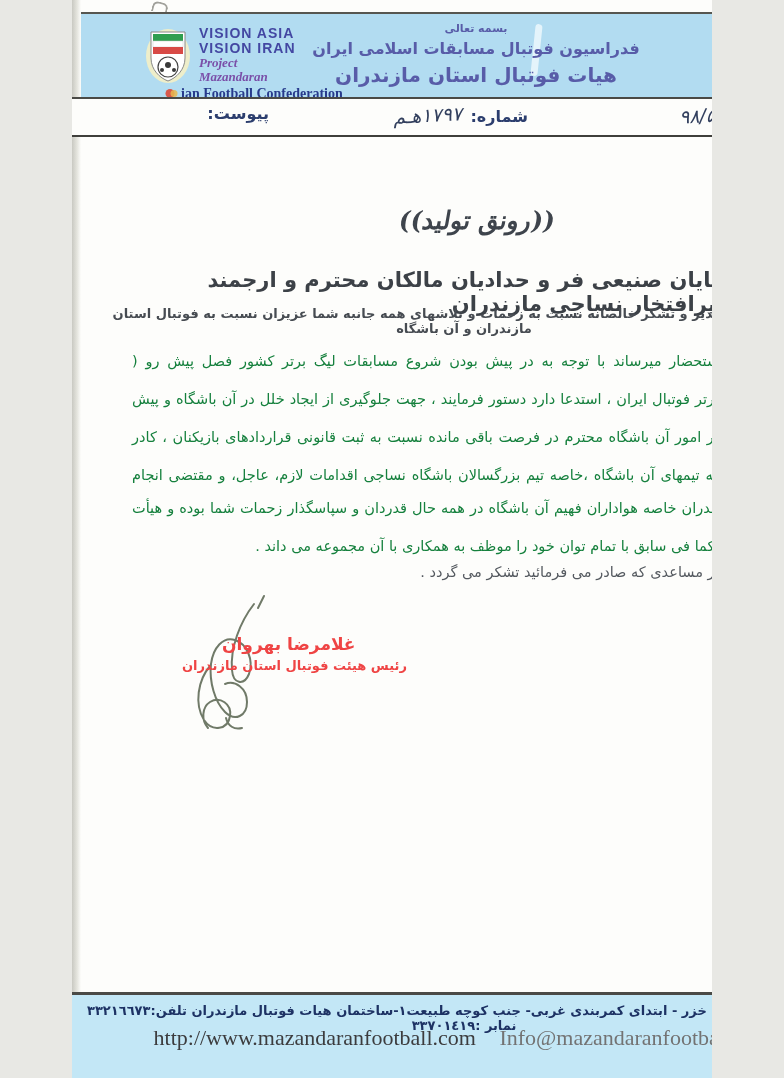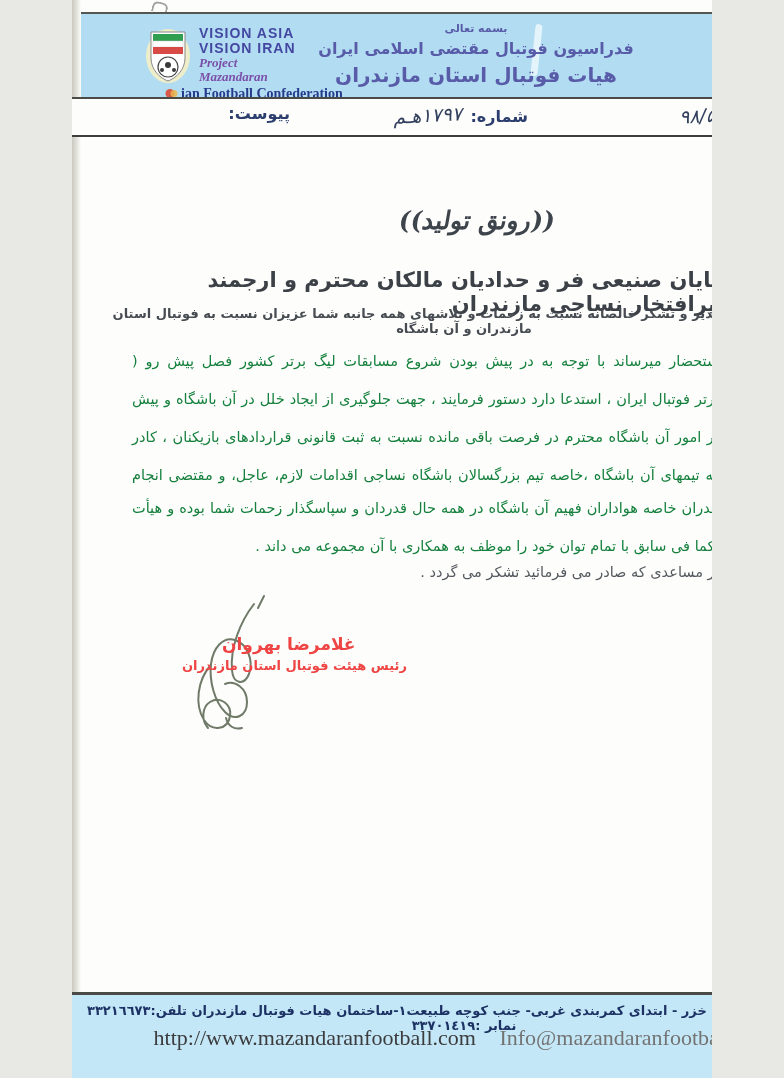--- a/index.html
+++ b/index.html
@@ -39,21 +39,21 @@
     font-size:12px;line-height:12px;}
 
   
   .ref-row{position:absolute;left:0;top:97px;width:784px;height:36px;background:#fdfdfb;
     border-top:2px solid #4a4a46;border-bottom:2px solid #3f3f3b;direction:rtl;}
   .ref-group{position:absolute;top:5px;display:flex;align-items:baseline;gap:8px;direction:rtl;}
   .ref-label{font-size:16px;font-weight:bold;color:#2c3e6e;}
   .ref-value{font-size:19px;color:#33405e;font-style:italic;transform:rotate(-3deg);white-space:nowrap;}
   .ref-date{right:60px;}
   .ref-number{right:328px;}
-  .ref-attachment{right:566px;}
+  .ref-attachment{right:587px;}
 
   
   .slogan{position:absolute;left:0;top:206px;width:810px;text-align:center;direction:rtl;
     font-family:"DejaVu Serif",serif;font-size:25px;font-weight:bold;color:#3e444c;
     transform:skewX(-10deg);letter-spacing:-1px;}
   .addressee{position:absolute;left:60px;top:268px;width:660px;direction:rtl;text-align:right;
     font-size:21px;font-weight:bold;color:#3c4147;}
   .greeting{position:absolute;left:38px;top:306px;width:708px;direction:rtl;text-align:center;
     font-size:13px;font-weight:bold;color:#474c52;}
   .para{position:absolute;direction:rtl;text-align:justify;text-align-last:right;
@@ -116,21 +116,21 @@
             <circle cx="5" cy="5.5" r="4.5" fill="#d8584a"></circle>
             <circle cx="9" cy="5.5" r="3.5" fill="#e9b84c" opacity="0.85"></circle>
           </svg>
         </span>
         <span class="afc-text">ian Football Confederation</span>
       </div>
     </div>
 
     <div class="header-center">
       <div class="besmeleh">بسمه تعالی</div>
-      <div class="federation">فدراسیون فوتبال مقتضی اسلامی ایران</div>
+      <div class="federation">فدراسیون فوتبال مسابقات اسلامی ایران</div>
       <div class="association">هیات فوتبال استان مازندران</div>
     </div>
 
     <div class="logo-right">
       <div>
         <svg width="78" height="46" viewBox="0 0 78 46">
           <rect x="8" y="3" width="52" height="8" fill="#2f9e4f"></rect>
           <rect x="8" y="11" width="52" height="8" fill="#ffffff" stroke="#bbb" stroke-width="0.5"></rect>
           <rect x="8" y="19" width="52" height="8" fill="#d84a46"></rect>
           <circle cx="62" cy="12" r="10" fill="#ffffff" stroke="#333" stroke-width="1.2"></circle>

